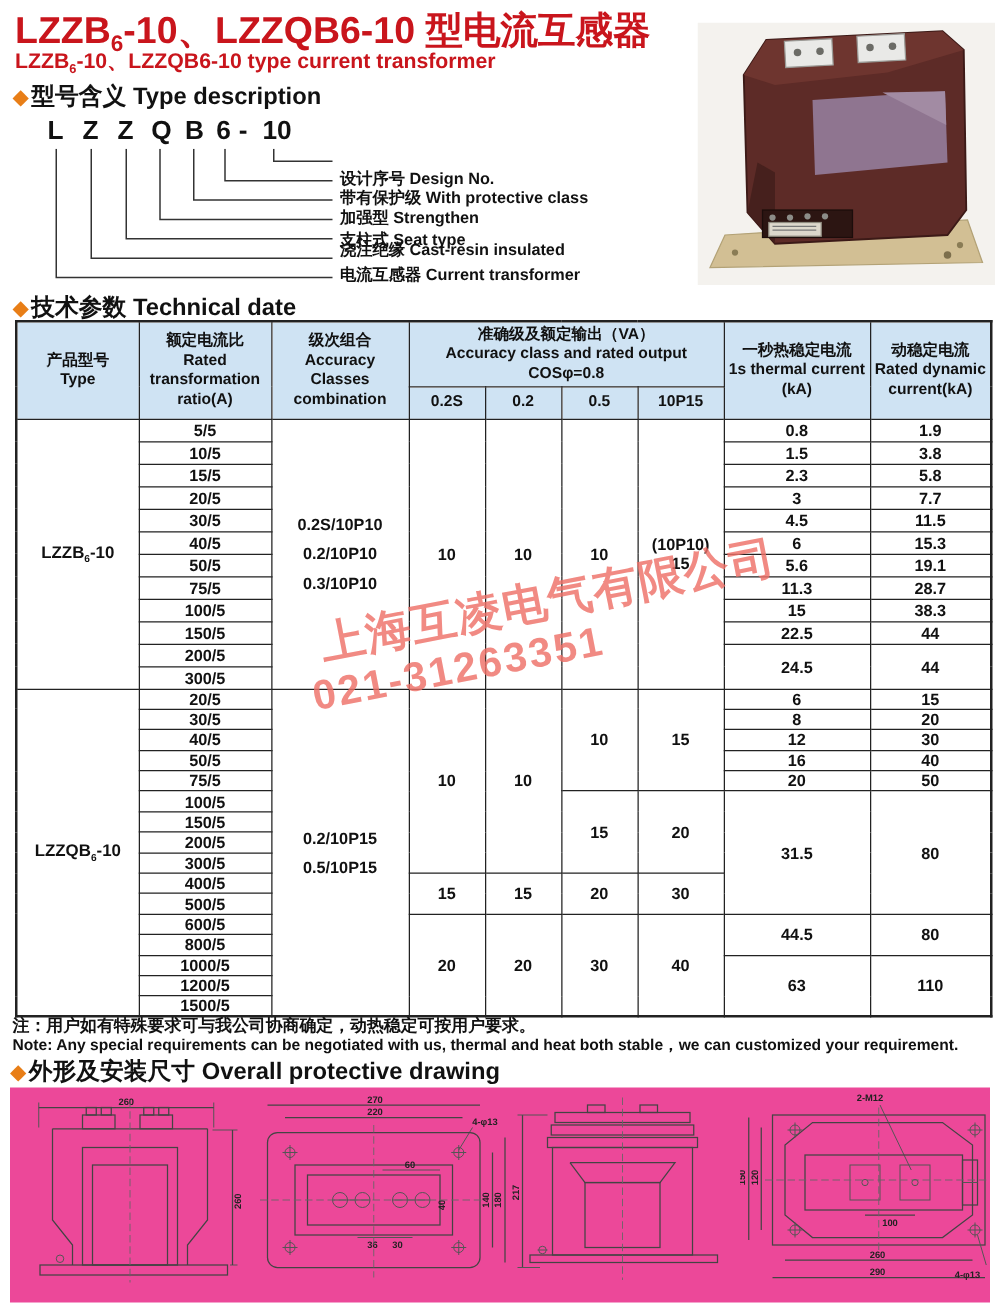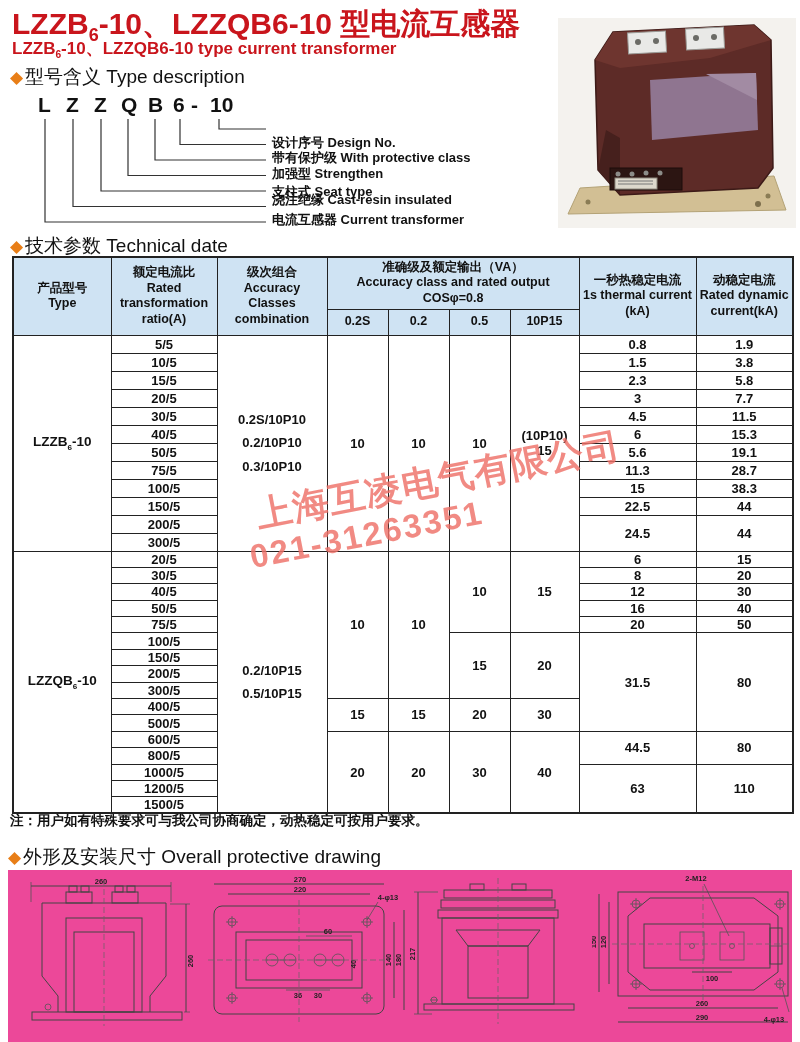--- a/index.html
+++ b/index.html
@@ -2,21 +2,21 @@
 <html><head>
 <meta charset="utf-8">
 <style>
 *{box-sizing:border-box;margin:0;padding:0}
 body{background:#fff}
 .page{position:relative;width:800px;height:1042px;background:#fff;overflow:hidden;
   font-family:"Liberation Sans","DejaVu Sans",sans-serif;color:#111}
 .title{position:absolute;left:12px;top:4px;font-size:30px;font-weight:bold;color:#c9151c;white-space:nowrap}
 .subtitle{position:absolute;left:12px;top:37px;font-size:17px;font-weight:bold;color:#c9151c;white-space:nowrap}
 .title sub,.subtitle sub,.tname sub{font-size:60%}
-.sec{position:absolute;font-size:19px;font-weight:normal;white-space:nowrap}
+.sec{position:absolute;font-size:19px;font-weight:bold;white-space:nowrap}
 .sec .dia{color:#e87e17;font-size:17px;margin-right:2px}
 #sec1{left:10px;top:64px}
 #sec2{left:10px;top:233px}
 #sec3{left:8px;top:844px}
 
 .tdiag{position:absolute;left:30px;top:93px;width:540px;height:142px}
 .tletter{position:absolute;top:0;font-size:21px;font-weight:bold}
 .tdiag svg{position:absolute;left:0;top:26px}
 .tlabel{position:absolute;left:242px;font-size:13px;font-weight:600;white-space:nowrap}
 
@@ -311,20 +311,21 @@
         </tr>
       </tbody>
   </table>
 
   <div class="wm">
     <div class="l1">上海互凌电气有限公司</div>
     <div class="l2">021-31263351</div>
   </div>
 
   <div class="note1">注：用户如有特殊要求可与我公司协商确定，动热稳定可按用户要求。</div>
+  <div class="note2">Note: Any special requirements can be negotiated with us, thermal and heat both stable，we can customized your requirement.</div>
 
   <div class="sec" id="sec3">
     <span class="dia">◆</span><span>外形及安装尺寸 Overall protective drawing</span>
   </div>
 
   <div class="panel">
 
     <svg style="left:6px;top:6px" width="188" height="152">
       <line class="dthin" x1="17" y1="6" x2="17" y2="26"></line>
         <line class="dthin" x1="157" y1="6" x2="157" y2="26"></line>

